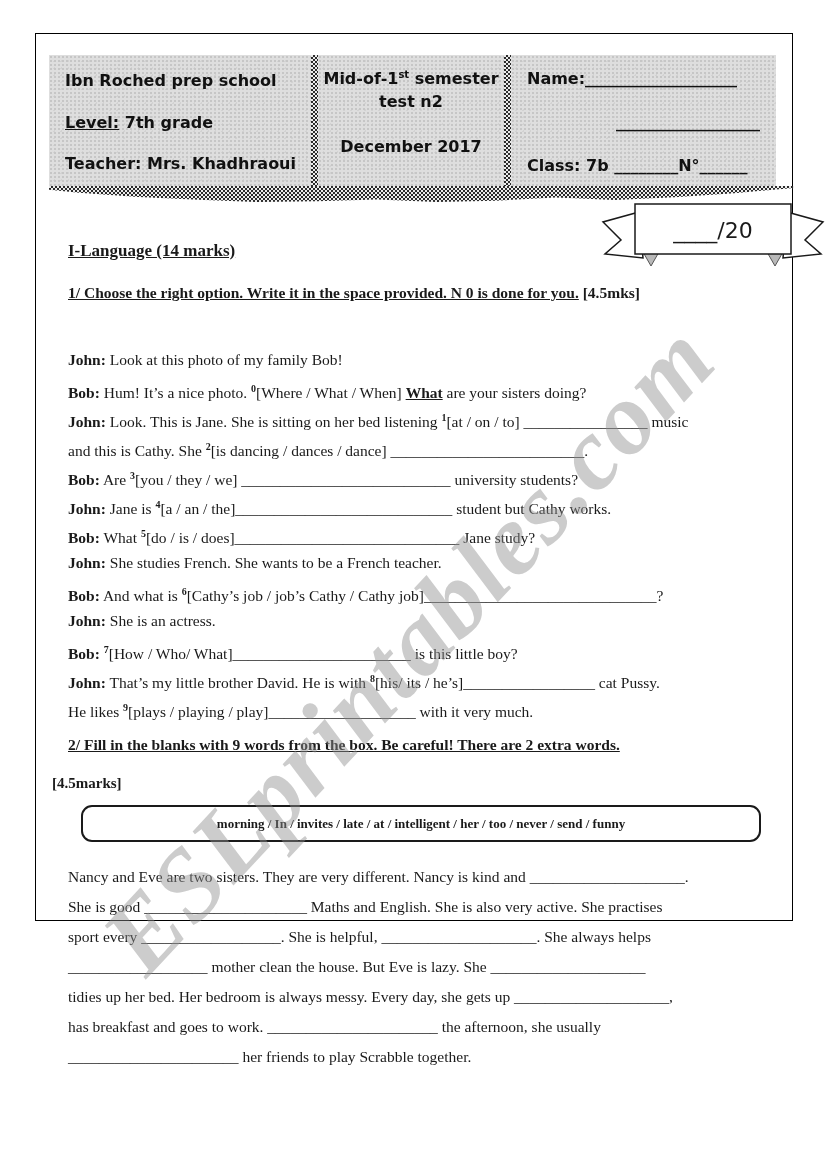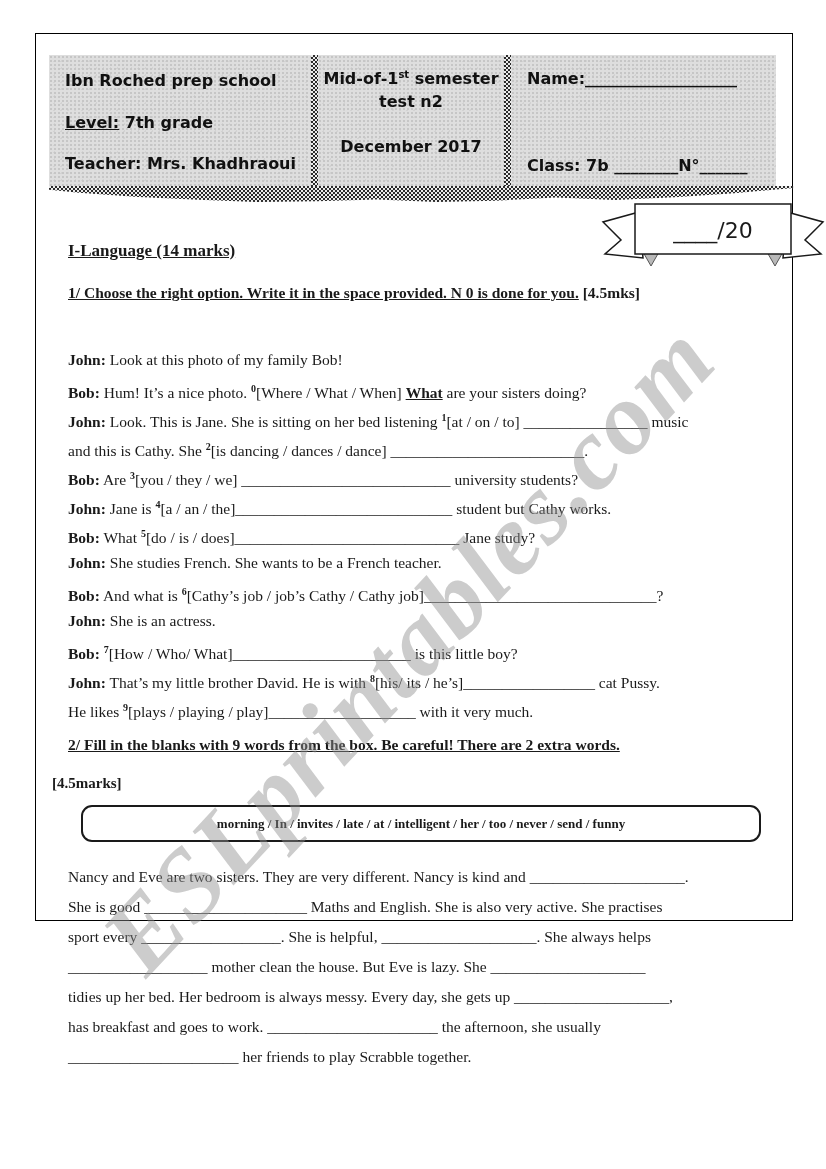--- a/index.html
+++ b/index.html
@@ -68,20 +68,21 @@
       </div>
       <div class="vsep checker"></div>
       <div class="hcol col-test">
         <div><span>Mid-of-1</span><span class="supsm">st</span><span> semester</span></div>
         <div class="t2">test n2</div>
         <div class="t3">December 2017</div>
       </div>
       <div class="vsep checker"></div>
       <div class="hcol col-student">
         <div>Name:___________________</div>
+        <div class="s2">__________________</div>
         <div>Class: 7b ________N°______</div>
       </div>
     </div>
     <div class="torn checker"></div>
 
     <svg class="ribbon" width="228" height="82" viewBox="0 0 228 82">
       <polygon points="40,18 4,28 22,46 6,60 44,64" fill="#ffffff" stroke="#1a1a1a" stroke-width="1.5"></polygon>
       <polygon points="188,18 224,28 206,46 222,60 184,64" fill="#ffffff" stroke="#1a1a1a" stroke-width="1.5"></polygon>
       <polygon points="44,58 60,58 52,72" fill="#b9b9b9" stroke="#555" stroke-width="1"></polygon>
       <polygon points="168,58 184,58 176,72" fill="#b9b9b9" stroke="#555" stroke-width="1"></polygon>

